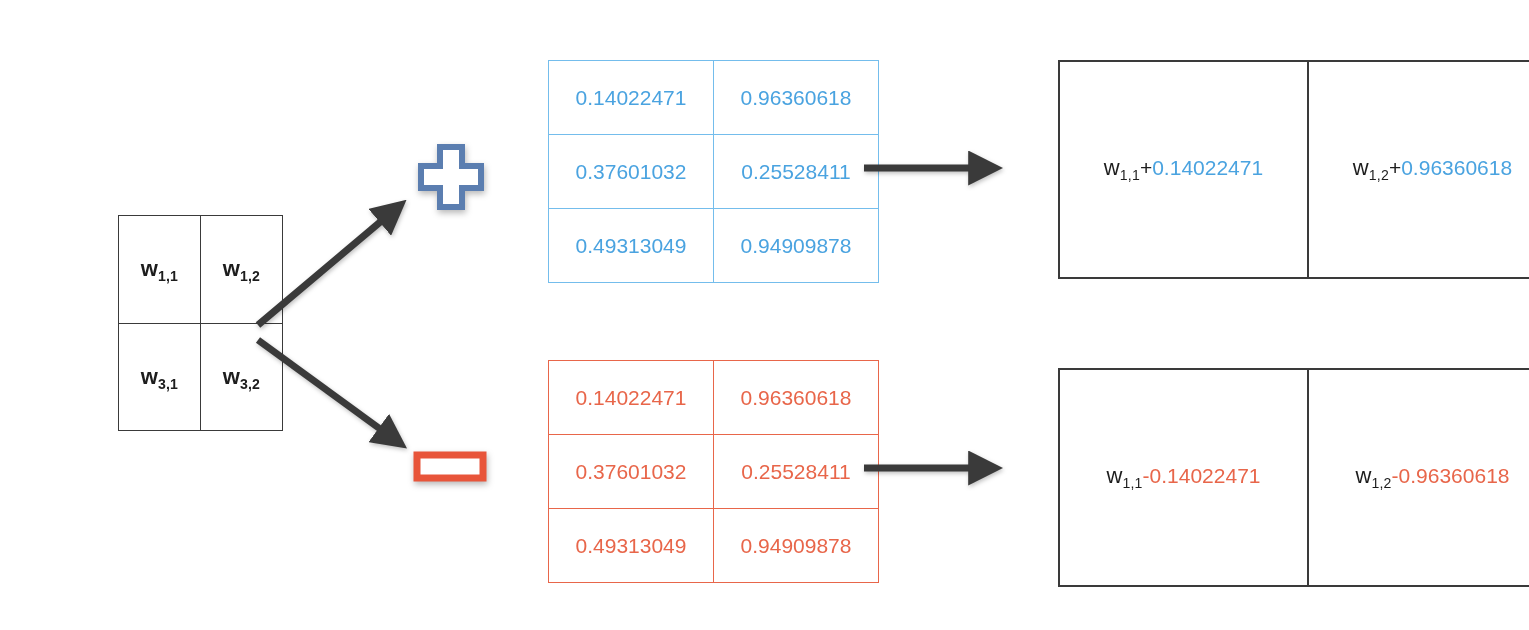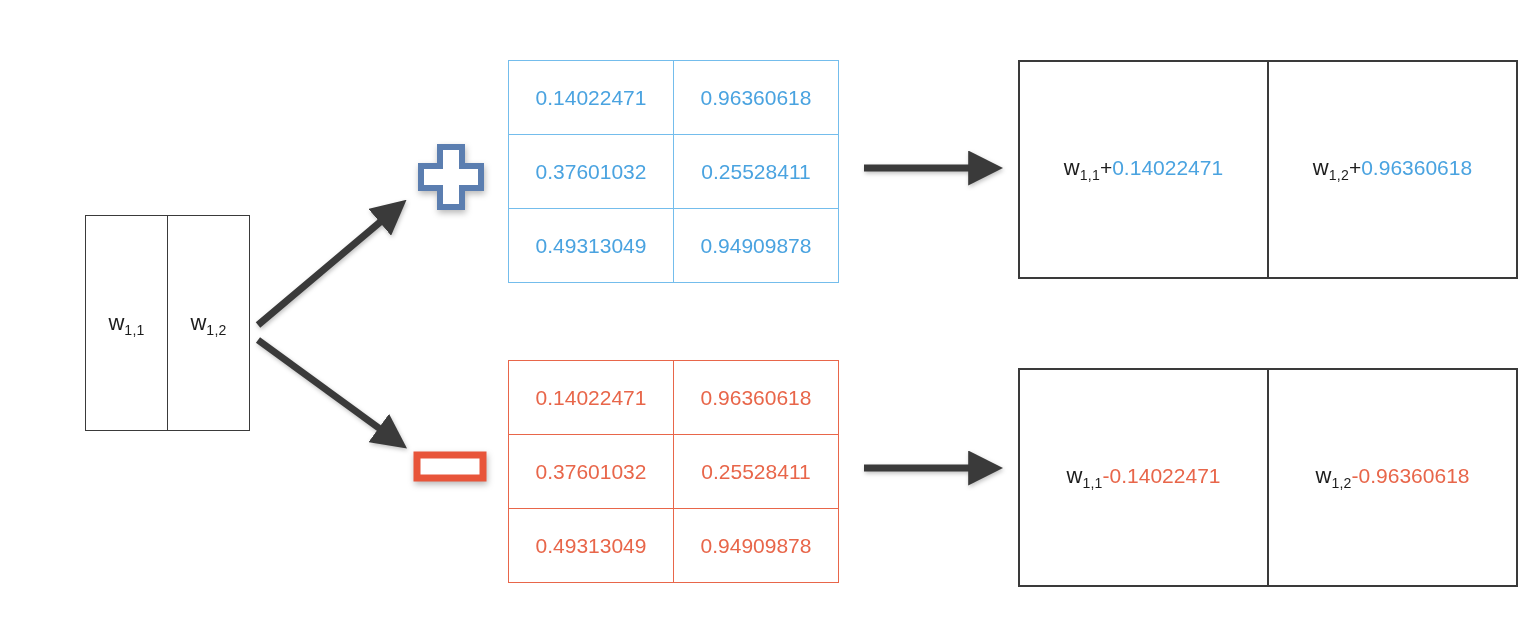--- a/index.html
+++ b/index.html
@@ -21,34 +21,36 @@
     width: 1529px;
     height: 630px;
   }
 
   
   .matrix {
     position: absolute;
     border-collapse: collapse;
     table-layout: fixed;
     background: #ffffff;
+    margin-left: 40px;
   }
   .matrix td {
     text-align: center;
     vertical-align: middle;
     white-space: nowrap;
     padding: 0;
   }
 
   
   #source-matrix {
-    left: 85px;
+    left: 78px;
     top: 215px;
     width: 163px;
     height: 216px;
+    font-weight: bold;
   }
   #source-matrix td {
     border: 1.6px solid #3a3a3a;
     width: 81px;
     height: 72px;
     font-size: 23px;
     color: #1d1d1d;
   }
 
   
@@ -146,20 +148,24 @@
 </head>
 <body>
 
 <div class="stage">
 
   <table class="matrix" id="source-matrix">
     <tbody>
         <tr>
           <td><span class="cell-inner wsym">w<sub>1,1</sub></span></td>
           <td><span class="cell-inner wsym">w<sub>1,2</sub></span></td>
+        </tr>
+        <tr>
+          <td><span class="cell-inner wsym">w<sub>3,1</sub></span></td>
+          <td><span class="cell-inner wsym">w<sub>3,2</sub></span></td>
         </tr>
       </tbody>
   </table>
 
   <svg class="arrow-svg" id="branch-arrows" viewBox="0 0 170 260">
     <defs>
       <marker id="head-dark" markerWidth="5" markerHeight="5" refX="3.4" refY="2.5" orient="auto">
         <path d="M0,0 L5,2.5 L0,5 Z" fill="#3a3a3a"></path>
       </marker>
     </defs>

